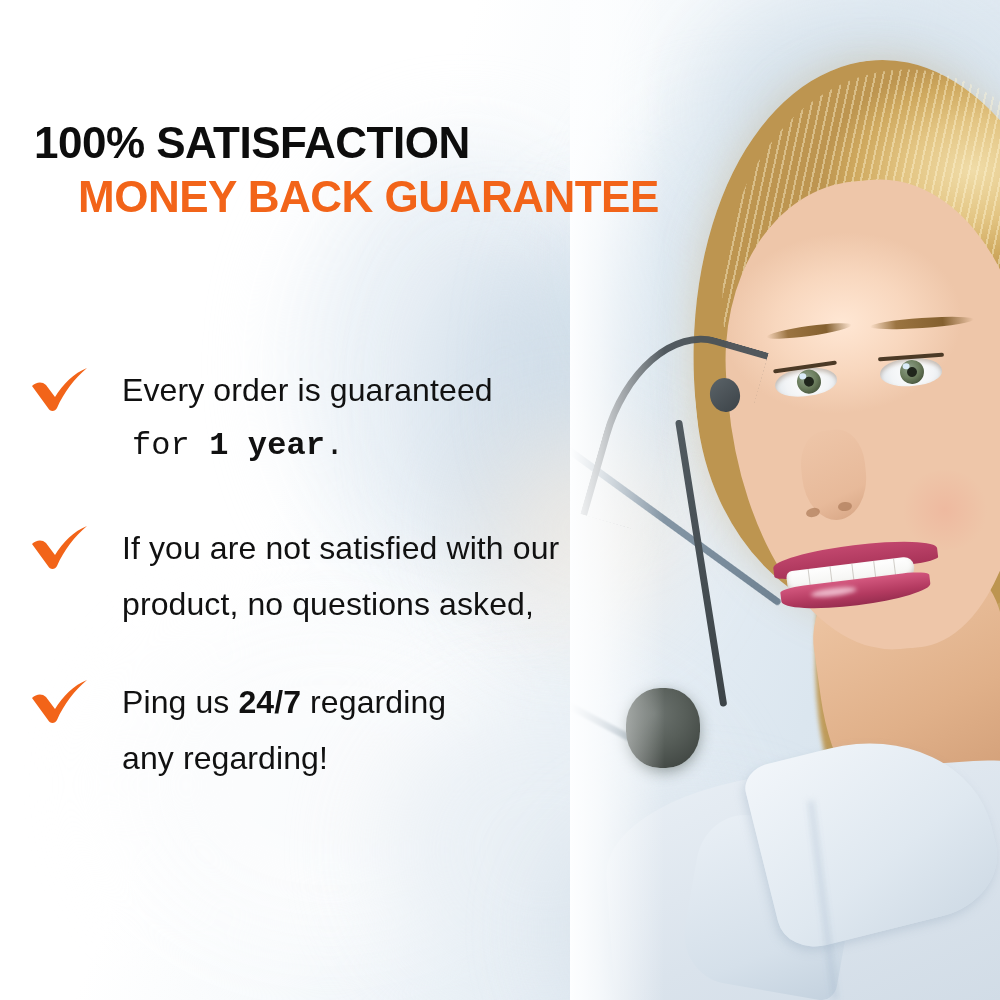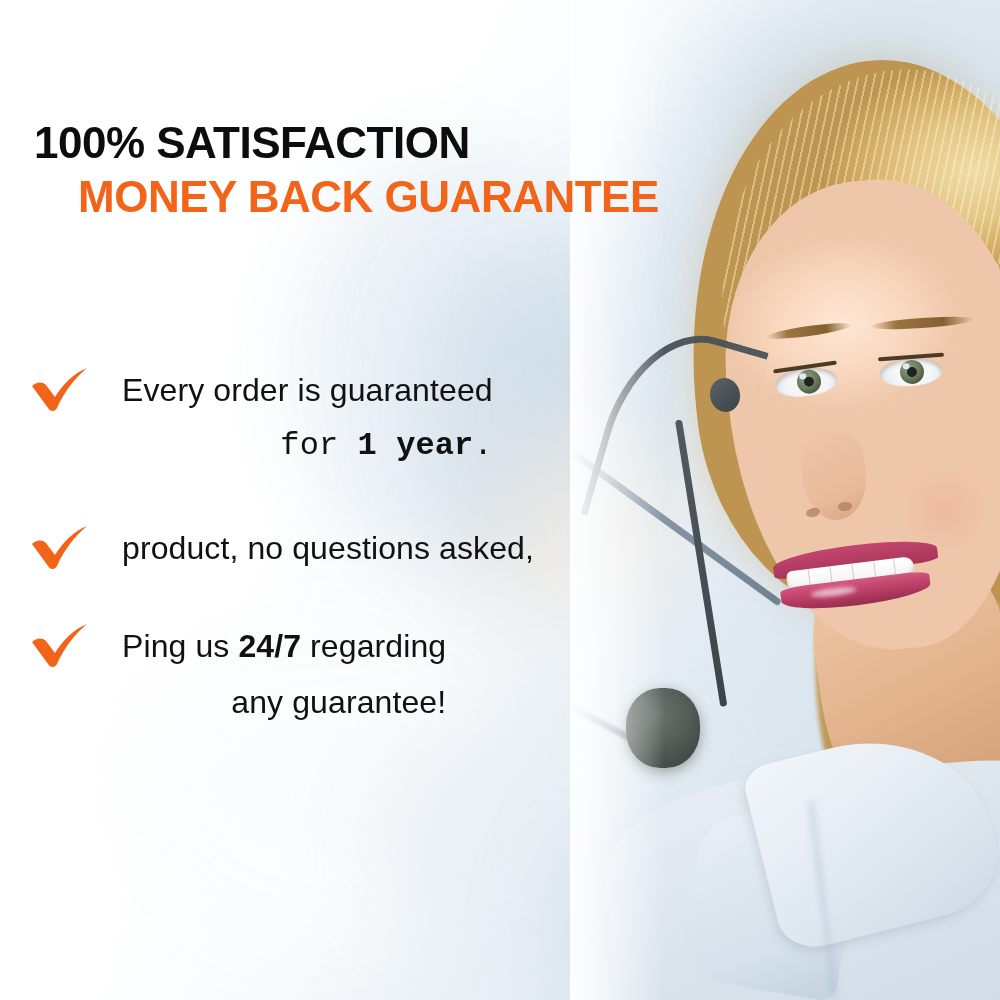--- a/index.html
+++ b/index.html
@@ -196,21 +196,21 @@
 
   .bullets{position:absolute;left:30px;top:362px;width:600px;}
   .bullet{position:relative;display:flex;align-items:flex-start;}
   .b1{margin-bottom:46px;}
   .b2{margin-bottom:42px;}
   .check{width:92px;flex:0 0 92px;padding-top:4px;}
   .check svg{display:block;}
   .btext{
     font-size:32px;line-height:56px;color:#111111;letter-spacing:.1px;
   }
-  .btext .ln{display:block;text-align:right;}
+  .btext .ln{display:block;}
   .btext b{font-weight:bold;}
   .indent{padding-left:10px;font-family:Liberation Mono, monospace;}
 </style>
 </head>
 <body>
 
 <div id="banner">
 
   <div class="bg-base"></div>
   <div class="bg-blob blob-a"></div>
@@ -302,30 +302,31 @@
       </div>
     </div>
 
     <div class="bullet b2">
       <div class="check">
         <svg width="62" height="48" viewBox="0 0 62 48">
           <path d="M2 20 C6 16 12 15 16 19 L25 31 C33 18 44 7 57 2 C45 12 34 26 27 42 C25 46 20 46 18 42 Z" fill="#F26419"></path>
         </svg>
       </div>
       <div class="btext">
+        <span class="ln"><span>If you are not satisfied with our</span></span>
         <span class="ln"><span>product, no questions asked,</span></span>
       </div>
     </div>
 
     <div class="bullet b3">
       <div class="check">
         <svg width="62" height="48" viewBox="0 0 62 48">
           <path d="M2 20 C6 16 12 15 16 19 L25 31 C33 18 44 7 57 2 C45 12 34 26 27 42 C25 46 20 46 18 42 Z" fill="#F26419"></path>
         </svg>
       </div>
       <div class="btext">
         <span class="ln"><span>Ping us </span><b>24/7</b><span> regarding</span></span>
-        <span class="ln"><span>any guarantee!</span></span>
+        <span class="ln"><span>any regarding!</span></span>
       </div>
     </div>
 
   </div>
 </div>
 
 </body></html>

